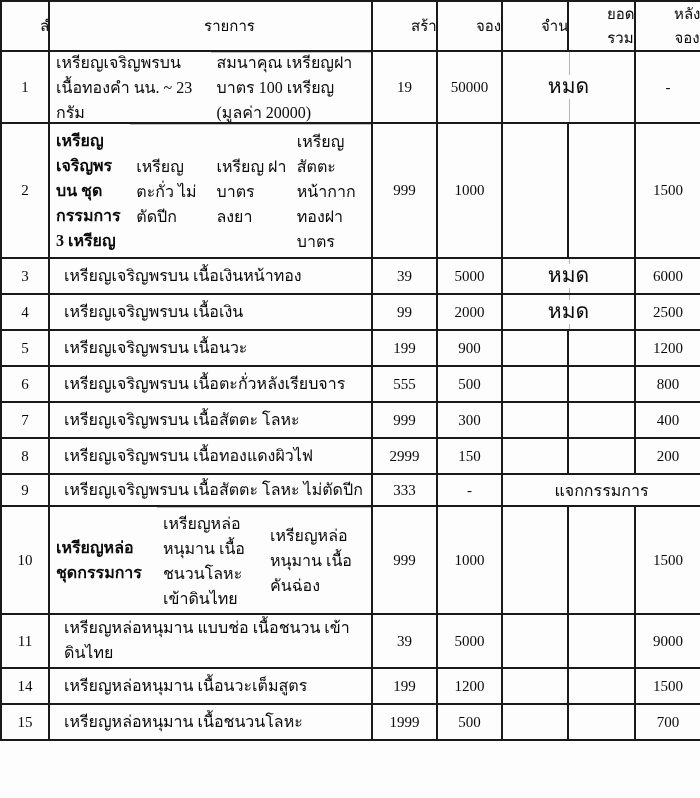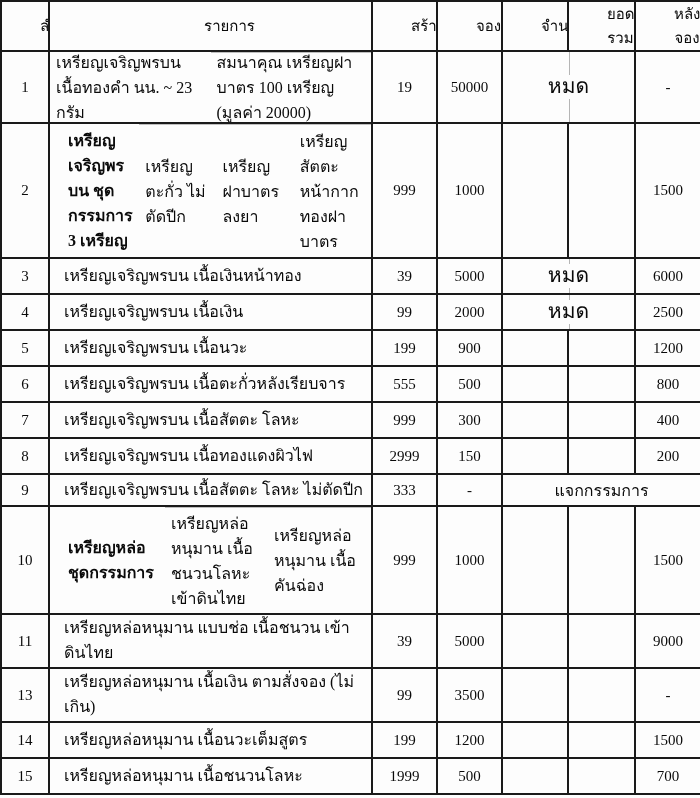--- a/index.html
+++ b/index.html
@@ -11,21 +11,21 @@
   .num{text-align:center;font-size:15px;vertical-align:middle;}
   .item-single{font-size:16px;text-align:left;vertical-align:middle;padding:0 4px 2px 14px;}
   .item-multi{vertical-align:top;}
   .item-multi .wrap{display:flex;flex-direction:row;}
   .wrap-h70{height:70px;}
   .wrap-h133{height:133px;}
   .wrap-h106{height:106px;}
   .line{flex:1;display:flex;align-items:center;padding:0 4px 0 6px;font-size:16px;
         border-top:1px solid #bfbfbf;}
   .line:first-child{border-top:none;}
-  .bold{font-weight:bold;margin-left:12px;}
+  .bold{font-weight:bold;}
   .status-cell{position:relative;text-align:center;vertical-align:middle;}
   .status-cell::before{content:"";position:absolute;left:50%;top:0;bottom:0;width:1px;background:#b5b5b5;}
   .status-text{position:relative;display:inline-block;background:#fdfdfd;padding:0 10px;
                font-size:21px;line-height:1.1;}
   .committee-cell{text-align:center;vertical-align:middle;font-size:16px;}
   tr.h33{height:33px;} tr.h72{height:72px;} tr.h135{height:135px;} tr.h36{height:36px;}
   tr.h32{height:32px;} tr.h108{height:108px;} tr.h34{height:34px;}
 </style>
 </head>
 <body>
@@ -177,29 +177,20 @@
       <td class="num">11</td>
       <td class="item-single">เหรียญหล่อหนุมาน แบบช่อ เนื้อชนวน เข้าดินไทย</td>
       <td class="num">39</td>
       <td class="num">5000</td>
       <td></td>
       <td></td>
       <td class="num">9000</td>
     </tr>
 
 
-    <tr class="h36">
-      <td class="num">13</td>
-      <td class="item-single">เหรียญหล่อหนุมาน เนื้อเงิน ตามสั่งจอง (ไม่เกิน)</td>
-      <td class="num">99</td>
-      <td class="num">3500</td>
-      <td></td>
-      <td></td>
-      <td class="num">-</td>
-    </tr>
 
     <tr class="h36">
       <td class="num">14</td>
       <td class="item-single">เหรียญหล่อหนุมาน เนื้อนวะเต็มสูตร</td>
       <td class="num">199</td>
       <td class="num">1200</td>
       <td></td>
       <td></td>
       <td class="num">1500</td>
     </tr>

